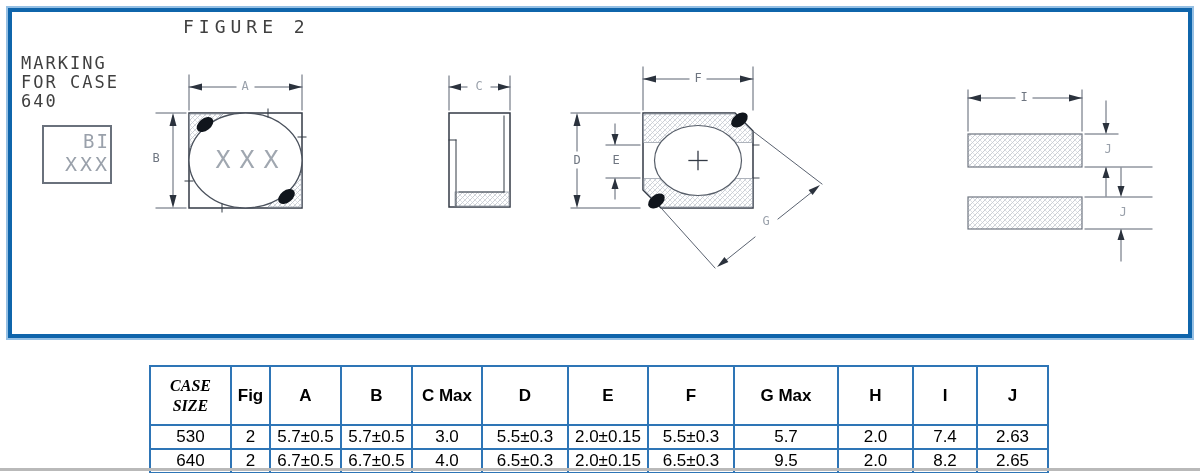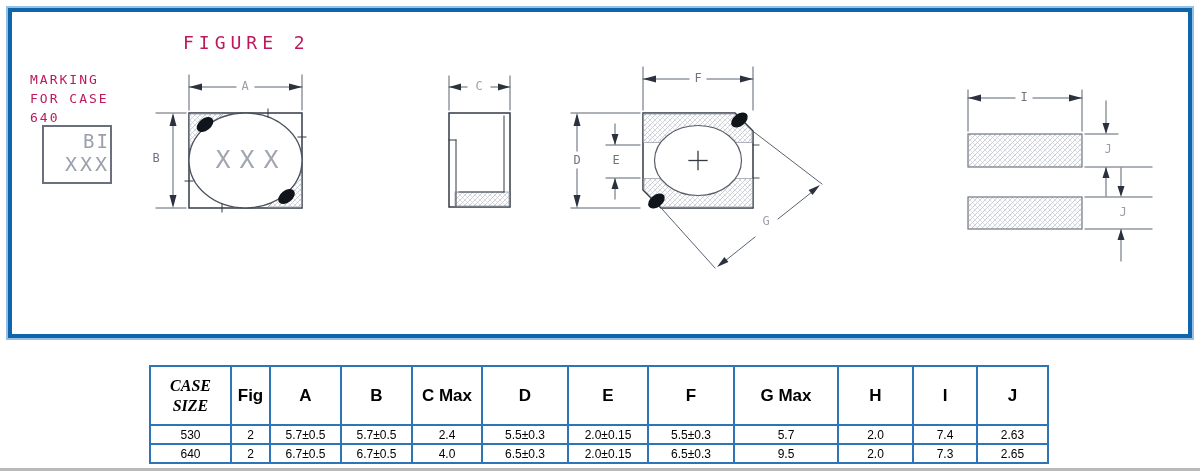--- a/index.html
+++ b/index.html
@@ -1,39 +1,39 @@
 <!DOCTYPE html>
 <html><head>
 <meta charset="utf-8">
 <style>
   html,body{margin:0;padding:0;background:#fff;}
   .canvas{position:relative;width:1200px;height:473px;background:#fff;overflow:hidden;
           font-family:"DejaVu Sans Mono",monospace;}
   .frame{position:absolute;left:8px;top:8px;width:1176px;height:322px;
          border:4px solid #0f65ab;box-shadow:0 0 0 2px #96c0e4;background:#fff;}
   .lineart{position:absolute;left:0;top:0;pointer-events:none;}
-  .cadtext{position:absolute;color:#be185d;margin-top:16px;}
+  .cadtext{position:absolute;color:#404040;}
   .fig-title{left:183px;top:16px;font-size:18px;letter-spacing:5px;}
-  .marking{left:30px;top:54px;font-size:13px;letter-spacing:2px;line-height:19px;}
+  .marking{left:21px;top:54px;font-size:17px;letter-spacing:2px;line-height:19px;}
   .bibox{position:absolute;left:42px;top:125px;width:66px;height:55px;border:2px solid #6a717c;
          text-align:right;color:#9aa1ab;}
   .bibox .l1{display:block;font-size:19px;letter-spacing:2px;margin-top:3px;}
   .bibox .l2{display:block;font-size:20px;letter-spacing:3px;}
   .xxx-mark{position:absolute;left:247px;top:159px;transform:translate(-50%,-50%);
             font-size:25px;letter-spacing:9px;color:#a0a7b0;padding-left:9px;}
   .dl{position:absolute;transform:translate(-50%,-50%);font-size:12px;color:#6e7580;}
   .dl.light{color:#9aa1ab;}
   table.dim{position:absolute;left:149px;top:365px;width:900px;border-collapse:collapse;
             table-layout:fixed;background:#fff;}
   table.dim th,table.dim td{border:2px solid #2e75b6;text-align:center;vertical-align:middle;
             color:#000;overflow:hidden;}
   table.dim th{font-family:"Liberation Sans",sans-serif;font-weight:bold;font-size:17px;height:55px;}
   table.dim th.case{font-family:"Liberation Serif",serif;font-style:italic;font-weight:bold;
             font-size:16px;line-height:20px;padding:0 10px;}
-  table.dim td{font-family:"Liberation Sans",sans-serif;font-size:12px;height:15px;padding:1px 0;}
+  table.dim td{font-family:"Liberation Sans",sans-serif;font-size:17px;height:15px;padding:1px 0;}
   .divider{position:absolute;left:0;top:468px;width:1200px;height:3px;background:#b9b9b9;}
 </style>
 </head>
 <body>
 
 <div class="canvas">
 
   <div class="frame"></div>
 
   <svg class="lineart" width="1200" height="340" viewBox="0 0 1200 340">
@@ -224,40 +224,40 @@
         <th>I</th>
         <th>J</th>
       </tr>
     </thead>
     <tbody>
       <tr>
         <td>530</td>
         <td>2</td>
         <td>5.7±0.5</td>
         <td>5.7±0.5</td>
-        <td>2.4</td>
+        <td>3.0</td>
         <td>5.5±0.3</td>
         <td>2.0±0.15</td>
         <td>5.5±0.3</td>
         <td>5.7</td>
         <td>2.0</td>
         <td>7.4</td>
         <td>2.63</td>
       </tr>
       <tr>
         <td>640</td>
         <td>2</td>
         <td>6.7±0.5</td>
         <td>6.7±0.5</td>
         <td>4.0</td>
         <td>6.5±0.3</td>
         <td>2.0±0.15</td>
         <td>6.5±0.3</td>
         <td>9.5</td>
         <td>2.0</td>
-        <td>7.3</td>
+        <td>8.2</td>
         <td>2.65</td>
       </tr>
     </tbody>
   </table>
 
   <div class="divider"></div>
 </div>
 
 </body></html>

